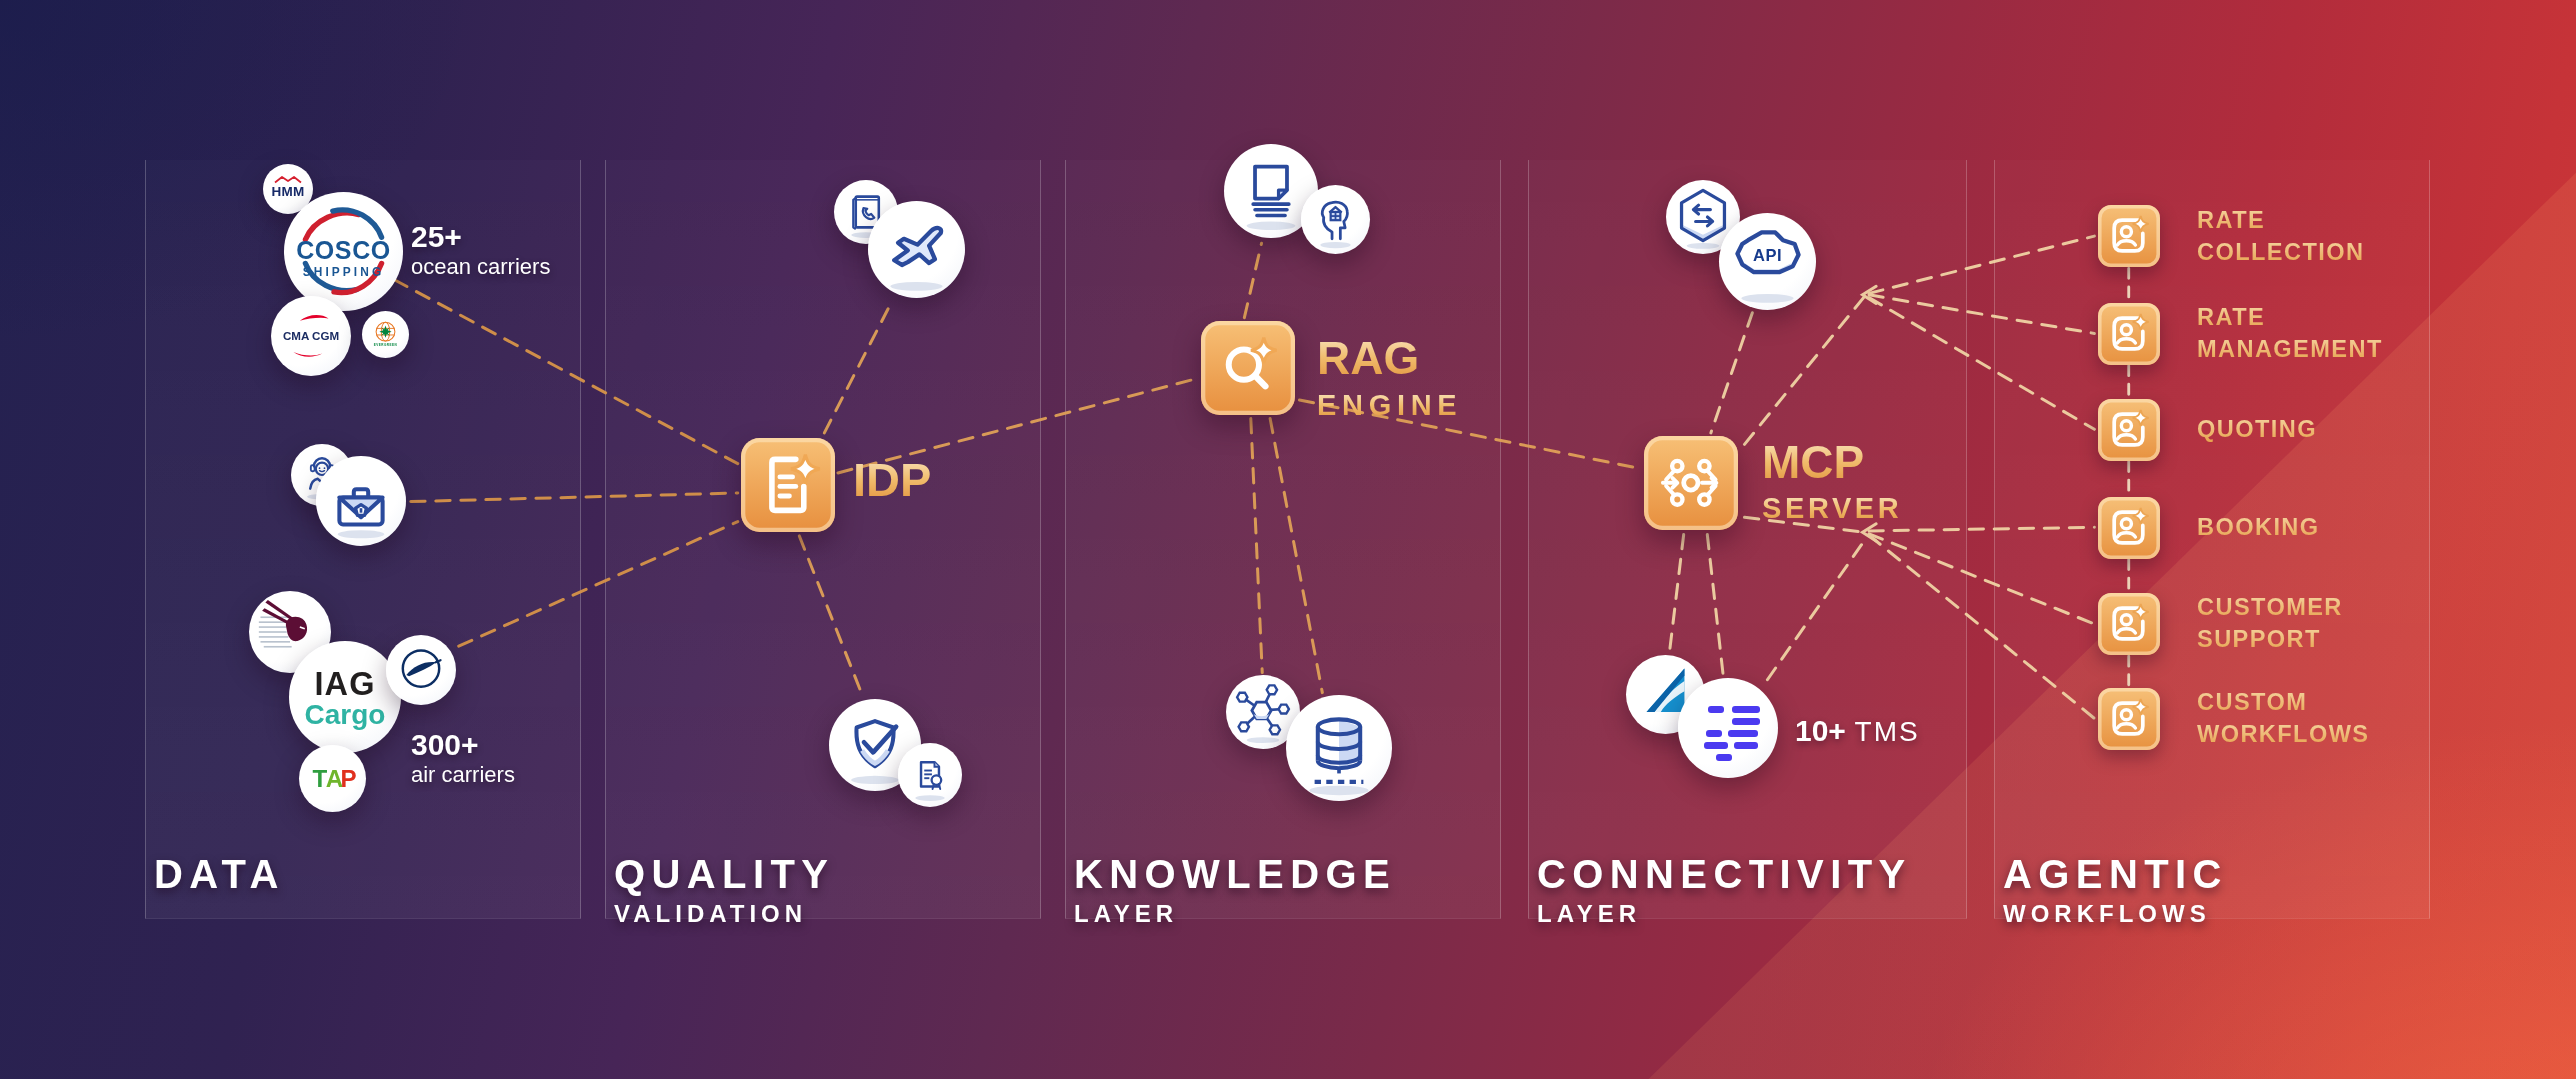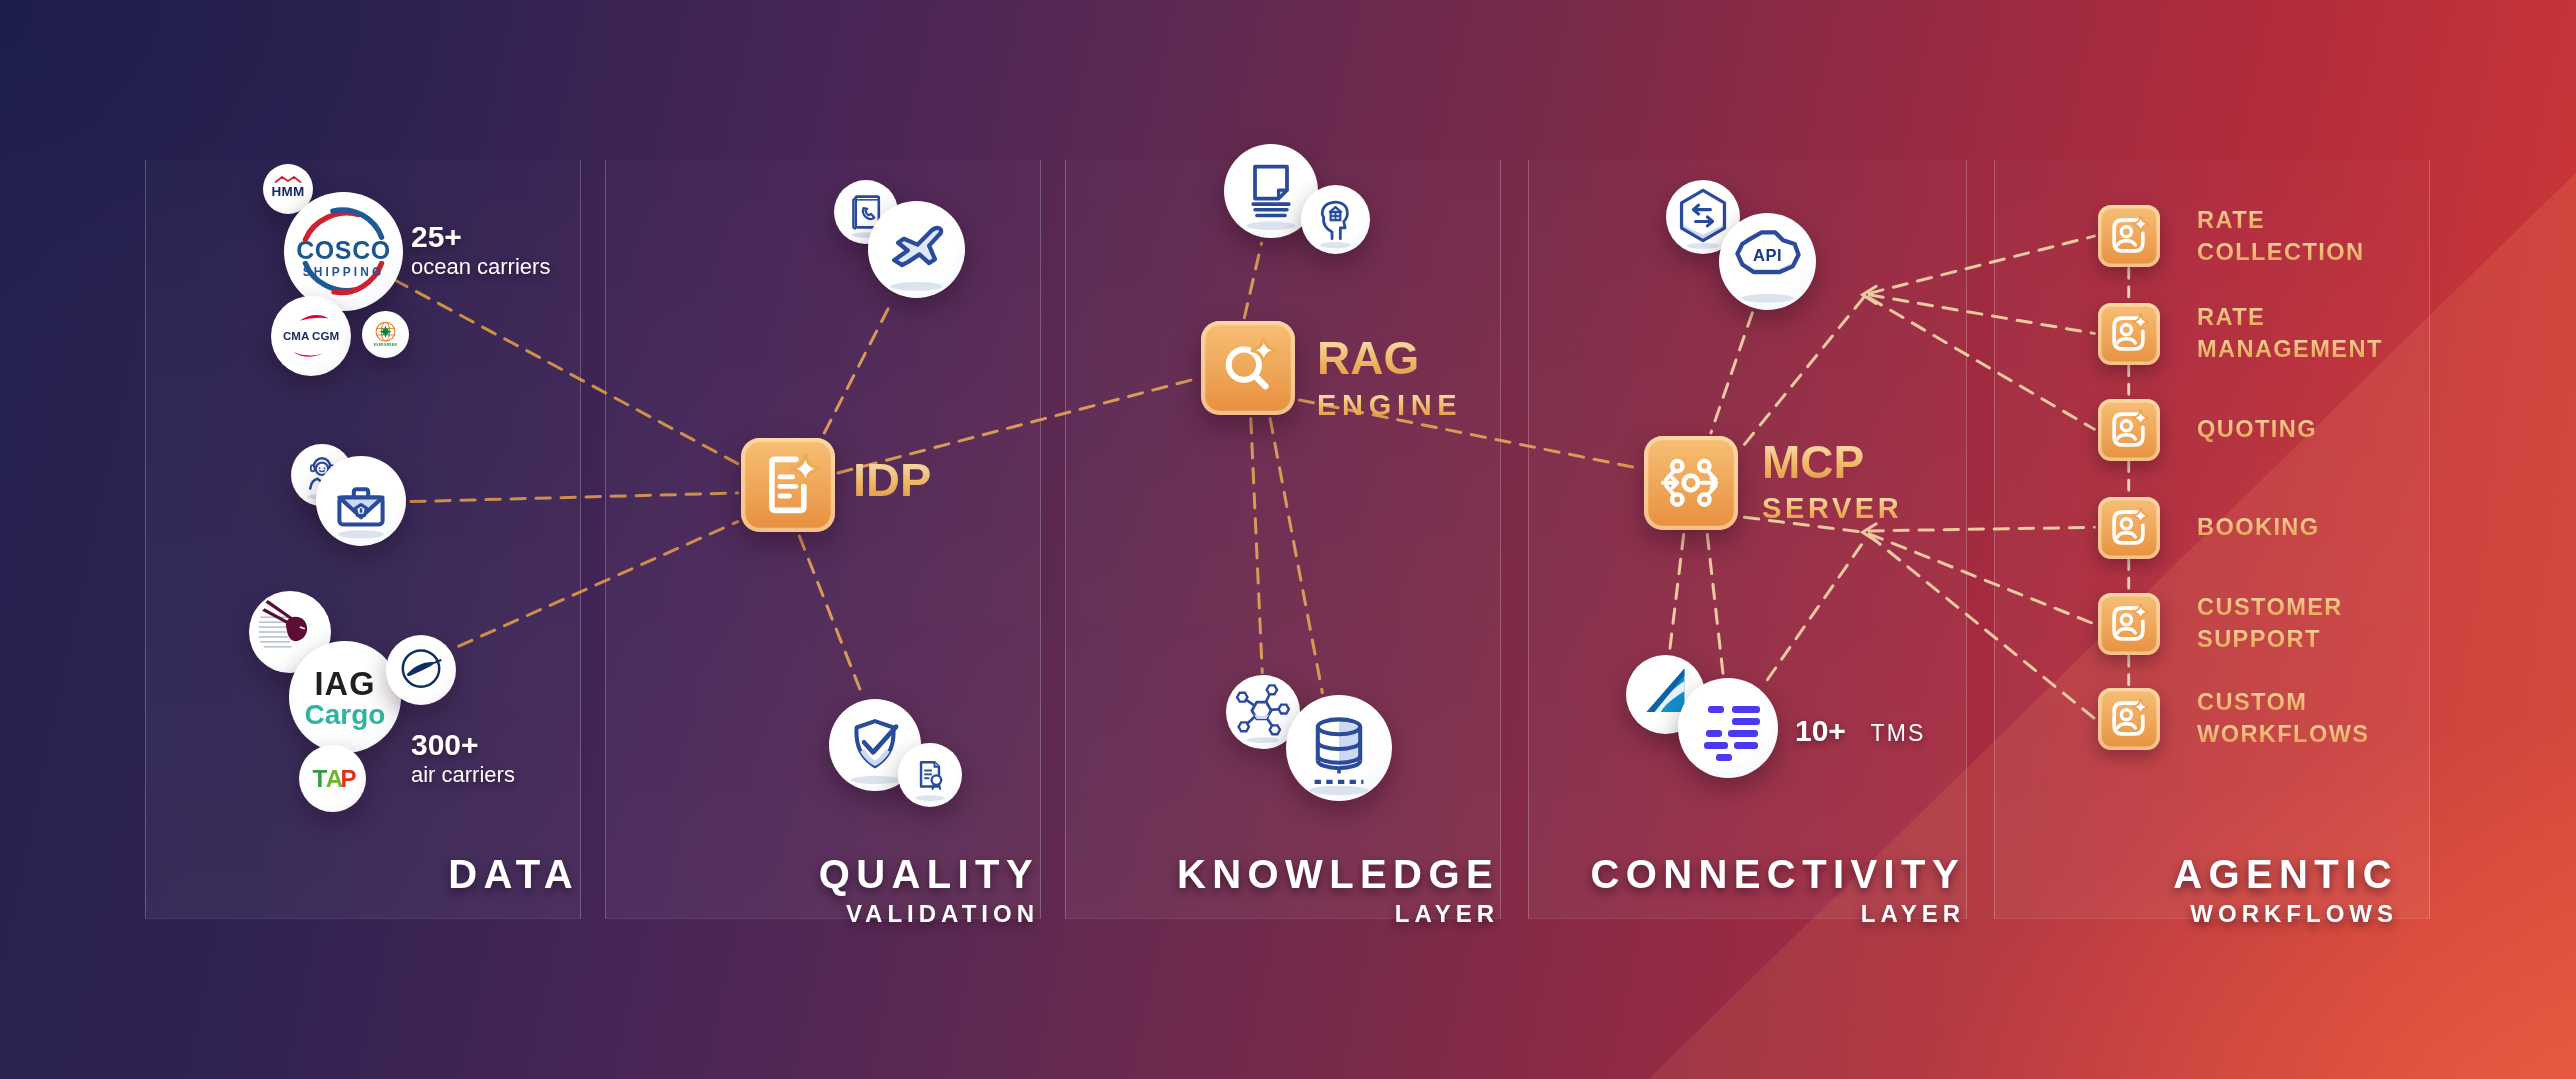--- a/index.html
+++ b/index.html
@@ -12,22 +12,22 @@
       linear-gradient(102deg,#232150 0%,#302251 16%,#472557 30%,#5f2951 43%,#7b2a49 57%,#992a42 70%,#b22c3c 82%,#c63338 92%,#d03a36 100%);
   }
   .beam{position:absolute;inset:0;pointer-events:none;
     clip-path:polygon(64% 100%,100% 16%,100% 100%);
     background:linear-gradient(75deg, rgba(255,130,80,0.07), rgba(255,160,100,0.16));}
   .col{position:absolute;top:160px;height:758px;
     background:linear-gradient(180deg,rgba(255,255,255,0.015),rgba(255,255,255,0.05));
     border-left:1.4px solid rgba(255,255,255,0.22);
     border-right:1.4px solid rgba(255,255,255,0.22);
     border-bottom:1.4px solid rgba(255,255,255,0.10);}
-  .collabel{position:absolute;text-align:right;color:#fff;
-    text-shadow:0 4.3px 10px rgba(25,0,22,0.55);}
+  .collabel{position:absolute;text-align:left;color:#fff;
+    text-shadow:0 4.3px 10px rgba(25,0,22,0.55);padding-left:9px;}
   .collabel .l1{font-size:40px;font-weight:bold;letter-spacing:6.4px;line-height:43px;}
   .collabel .l2{font-size:24px;font-weight:bold;letter-spacing:5px;line-height:29px;margin-top:2.9px;}
   .chip{position:absolute;border-radius:50%;
     background:radial-gradient(circle at 35% 28%, #ffffff 60%, #eef1f8 100%);
     box-shadow:0 10px 24px rgba(30,5,25,0.35);}
   .chip svg{position:absolute;inset:0;width:100%;height:100%;}
   .bignode{position:absolute;border-radius:18.6px;
     background:linear-gradient(180deg,#f7c076,#e78f3e);
     box-shadow:inset 0 0 0 4.3px rgba(255,233,196,0.55), 0 11.4px 27px rgba(40,5,30,0.38);}
   .bignode svg{position:absolute;inset:7.2px;width:calc(100% - 14.3px);height:calc(100% - 14.3px);}
@@ -39,21 +39,21 @@
     -webkit-background-clip:text;background-clip:text;color:transparent;}
   .nodetitle{position:absolute;font-weight:bold;}
   .wflabel{position:absolute;left:2177px;font-weight:bold;font-size:23.6px;
     letter-spacing:1.4px;line-height:31.5px;}
   .wflabel div{background:linear-gradient(180deg,#f6d9a8,#e59a42);
     -webkit-background-clip:text;background-clip:text;color:transparent;margin-left:20px;}
   .stat{position:absolute;color:#fff;text-shadow:0 2.9px 7.2px rgba(25,0,22,0.45);}
   .stat .v{font-size:30px;font-weight:bold;line-height:33px;}
   .stat .t{font-size:22px;font-weight:normal;line-height:27px;}
   .stat-inline{display:flex;align-items:baseline;gap:8.6px;}
-  .stat-inline .t{letter-spacing:2.1px;font-size:23px;margin-left:16px;}
+  .stat-inline .t{letter-spacing:2.1px;font-size:28px;}
   svg text{font-family:"Liberation Sans",sans-serif;}
 </style>
 </head>
 <body>
 
 <div id="stage">
   <div class="beam"></div>
 
   <svg width="0" height="0" style="position:absolute">
     <defs>

